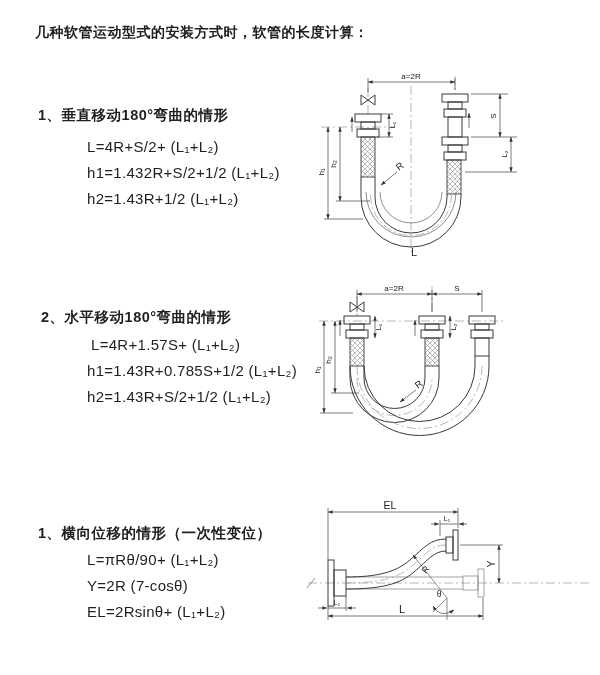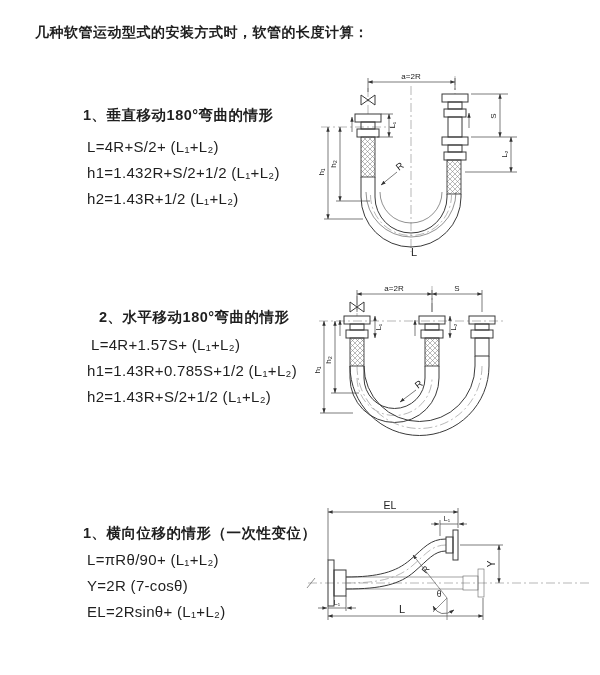--- a/index.html
+++ b/index.html
@@ -2,41 +2,41 @@
 <html><head>
 <meta charset="utf-8">
 <style>
   html,body{margin:0;padding:0;}
   body{
     width:600px;height:675px;background:#ffffff;position:relative;overflow:hidden;
     font-family:"Liberation Sans","DejaVu Sans",sans-serif;color:#1f1f1f;
   }
   .abs{position:absolute;}
   .page-title{left:35px;top:24px;font-size:14px;font-weight:bold;letter-spacing:.5px;}
-  .sec-heading{font-size:14.5px;font-weight:600;letter-spacing:.5px;margin-left:45px;}
+  .sec-heading{font-size:14.5px;font-weight:600;letter-spacing:.5px;}
   .formula{font-size:15px;font-weight:400;letter-spacing:.3px;margin-left:24px;}
   svg text{font-family:"Liberation Sans","DejaVu Sans",sans-serif;fill:#222;}
   svg .med{stroke:#3a3a3a;stroke-width:1;fill:none;}
   svg .thin{stroke:#555;stroke-width:.65;fill:none;}
   svg .dim{stroke:#444;stroke-width:.7;fill:none;}
   svg .cl{stroke:#888;stroke-width:.6;fill:none;stroke-dasharray:9 3 2 3;}
   svg .braid{fill:url(#hatch);stroke:#3a3a3a;stroke-width:.9;}
   svg .ghost{stroke:#666;stroke-width:.6;fill:none;}
 </style>
 </head>
 <body>
 
 <div class="abs page-title">几种软管运动型式的安装方式时，软管的长度计算：</div>
 
 <div class="abs sec-heading" style="left:38px;top:106px;">1、垂直移动180°弯曲的情形</div>
 <div class="abs formula" style="left:63px;top:138px;">L=4R+S/2+ (L₁+L₂)</div>
 <div class="abs formula" style="left:63px;top:164px;">h1=1.432R+S/2+1/2 (L₁+L₂)</div>
 <div class="abs formula" style="left:63px;top:190px;">h2=1.43R+1/2 (L₁+L₂)</div>
 
-<div class="abs sec-heading" style="left:54px;top:308px;">2、水平移动180°弯曲的情形</div>
+<div class="abs sec-heading" style="left:41px;top:308px;">2、水平移动180°弯曲的情形</div>
 <div class="abs formula" style="left:67px;top:336px;text-align:center;">L=4R+1.57S+ (L₁+L₂)</div>
 <div class="abs formula" style="left:63px;top:362px;">h1=1.43R+0.785S+1/2 (L₁+L₂)</div>
 <div class="abs formula" style="left:63px;top:388px;">h2=1.43R+S/2+1/2 (L₁+L₂)</div>
 
 <div class="abs sec-heading" style="left:38px;top:524px;">1、横向位移的情形（一次性变位）</div>
 <div class="abs formula" style="left:63px;top:551px;">L=πRθ/90+ (L₁+L₂)</div>
 <div class="abs formula" style="left:63px;top:577px;">Y=2R (7-cosθ)</div>
 <div class="abs formula" style="left:63px;top:603px;">EL=2Rsinθ+ (L₁+L₂)</div>
 
 <svg class="abs" style="left:295px;top:64px;" width="300" height="200" viewBox="0 0 300 200">

